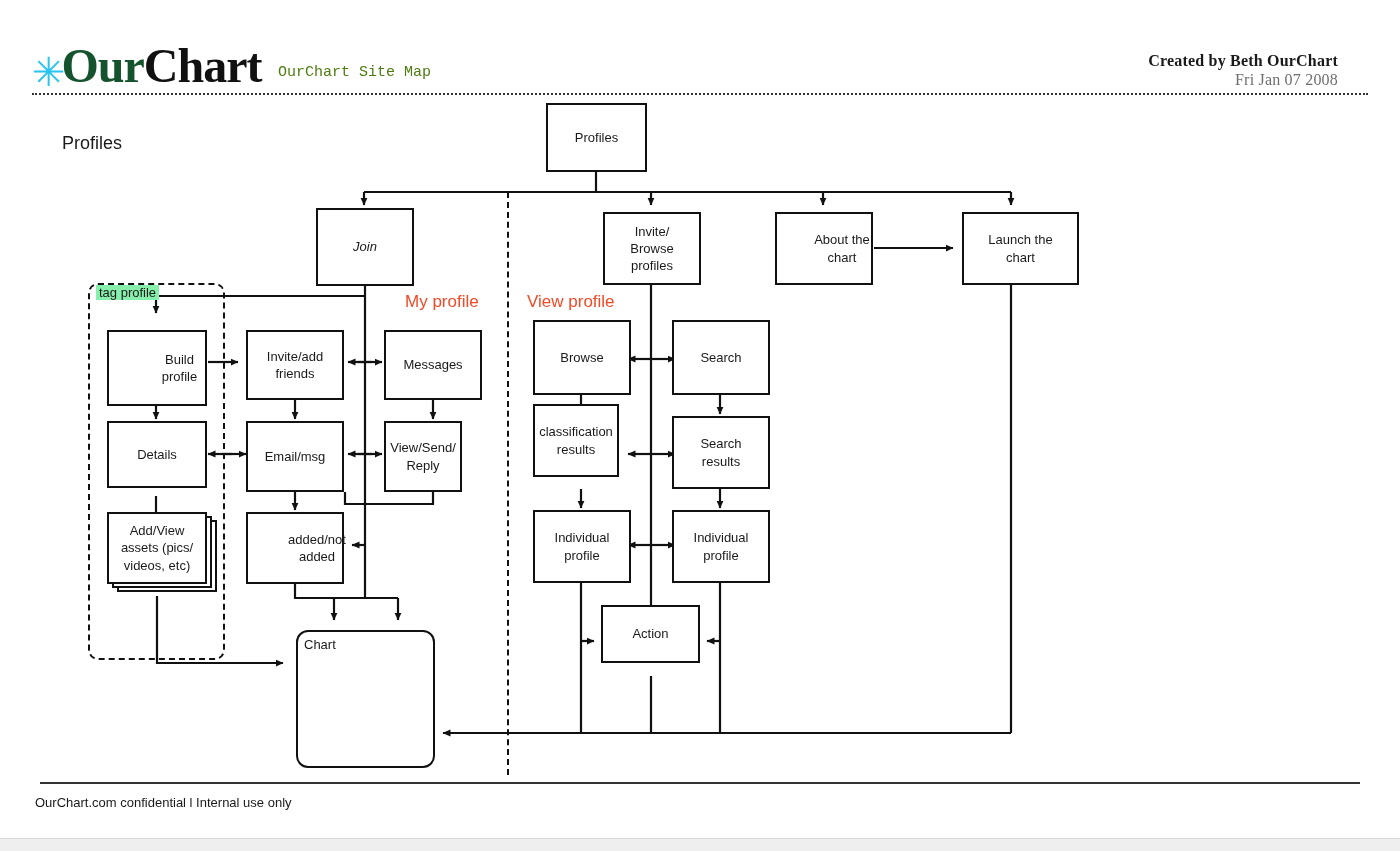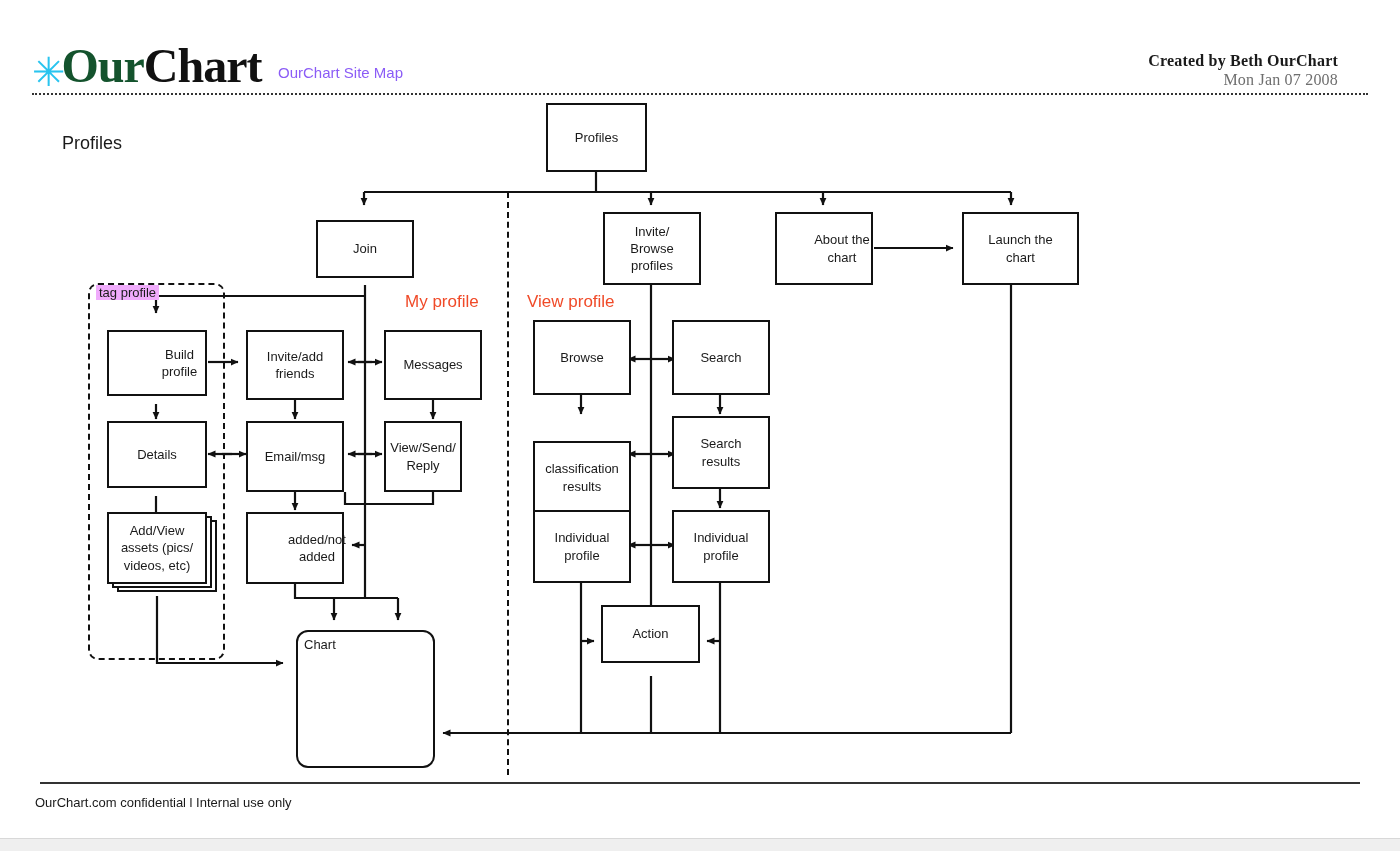--- a/index.html
+++ b/index.html
@@ -48,21 +48,22 @@
     font-family: "Liberation Serif", serif;
     font-weight: bold;
     font-size: 48px;
     color: #111111;
     letter-spacing: -1px;
   }
   #doc-title {
     position: absolute;
     left: 278px; top: 64px;
     font-size: 15px;
-    color: #8b5cf6;
+    color: #4d7c0f;
+    font-family: Liberation Mono, monospace;
   }
   #credit-block {
     position: absolute;
     right: 62px; top: 52px;
     text-align: right;
     font-family: "Liberation Serif", serif;
   }
   #credit-author {
     font-size: 16px;
     font-weight: bold;
@@ -167,38 +168,38 @@
     box-sizing: border-box;
     border: 2px dashed #111111;
     border-radius: 10px;
     background: transparent;
     z-index: 2;
   }
   #tag-group-label {
     position: absolute;
     font-size: 13px;
     color: #1a1a1a;
-    background: #f0abfc;
+    background: #86efac;
     padding: 0 3px;
     z-index: 6;
   }
 </style>
 </head>
 <body>
 
 <div id="header">
   <div id="logo-wrap">
     <span id="logo-star">✳</span>
     <span id="logo-our">Our</span>
     <span id="logo-chart">Chart</span>
   </div>
   <div id="doc-title">OurChart Site Map</div>
   <div id="credit-block">
     <div id="credit-author">Created by Beth OurChart</div>
-    <div id="credit-date">Mon Jan 07 2008</div>
+    <div id="credit-date">Fri Jan 07 2008</div>
   </div>
   <div id="header-rule"></div>
 </div>
 
 <div id="canvas">
 
   <div id="section-title">Profiles</div>
 
   <div id="tag-group" style="left:88px; top:283px; width:137px; height:377px;"></div>
   <div id="tag-group-label" style="left:96px; top:285px;">tag profile</div>
@@ -285,41 +286,41 @@
 
       <path d="M651,676 L651,733"></path>
 
     </g>
   </svg>
 
   <div class="node" style="left:546px; top:103px; width:101px; height:69px;">
     <span>Profiles</span>
   </div>
 
-  <div class="node" style="left:316px; top:220px; width:98px; height:58px;">
+  <div class="node" style="left:316px; top:208px; width:98px; height:78px;font-style:italic;">
     <span>Join</span>
   </div>
 
   <div class="node" style="left:603px; top:212px; width:98px; height:73px; white-space:pre-line;">
     <span>Invite/
 Browse
 profiles</span>
   </div>
 
   <div class="node" style="left:775px; top:212px; width:98px; height:73px; white-space:pre-line;padding-left:36px;">
     <span>About the
 chart</span>
   </div>
 
   <div class="node" style="left:962px; top:212px; width:117px; height:73px; white-space:pre-line;">
     <span>Launch the
 chart</span>
   </div>
 
-  <div class="node" style="left:107px; top:330px; width:100px; height:66px;padding-left:45px;">
+  <div class="node" style="left:107px; top:330px; width:100px; height:76px;padding-left:45px;">
     <span>Build profile</span>
   </div>
 
   <div class="node" style="left:107px; top:421px; width:100px; height:67px;">
     <span>Details</span>
   </div>
 
   <div class="stack-shadow" style="left:117px; top:520px; width:100px; height:72px;"></div>
   <div class="stack-shadow" style="left:112px; top:516px; width:100px; height:72px;"></div>
   <div class="node" style="left:107px; top:512px; width:100px; height:72px; white-space:pre-line;">
@@ -356,21 +357,21 @@
   </div>
 
   <div class="node" style="left:533px; top:320px; width:98px; height:75px;">
     <span>Browse</span>
   </div>
 
   <div class="node" style="left:672px; top:320px; width:98px; height:75px;">
     <span>Search</span>
   </div>
 
-  <div class="node" style="left:533px; top:441px; width:98px; height:73px; white-space:pre-line;">
+  <div class="node" style="left:533px; top:404px; width:86px; height:73px; white-space:pre-line;">
     <span>classification
 results</span>
   </div>
 
   <div class="node" style="left:672px; top:416px; width:98px; height:73px; white-space:pre-line;">
     <span>Search
 results</span>
   </div>
 
   <div class="node" style="left:533px; top:510px; width:98px; height:73px; white-space:pre-line;">

